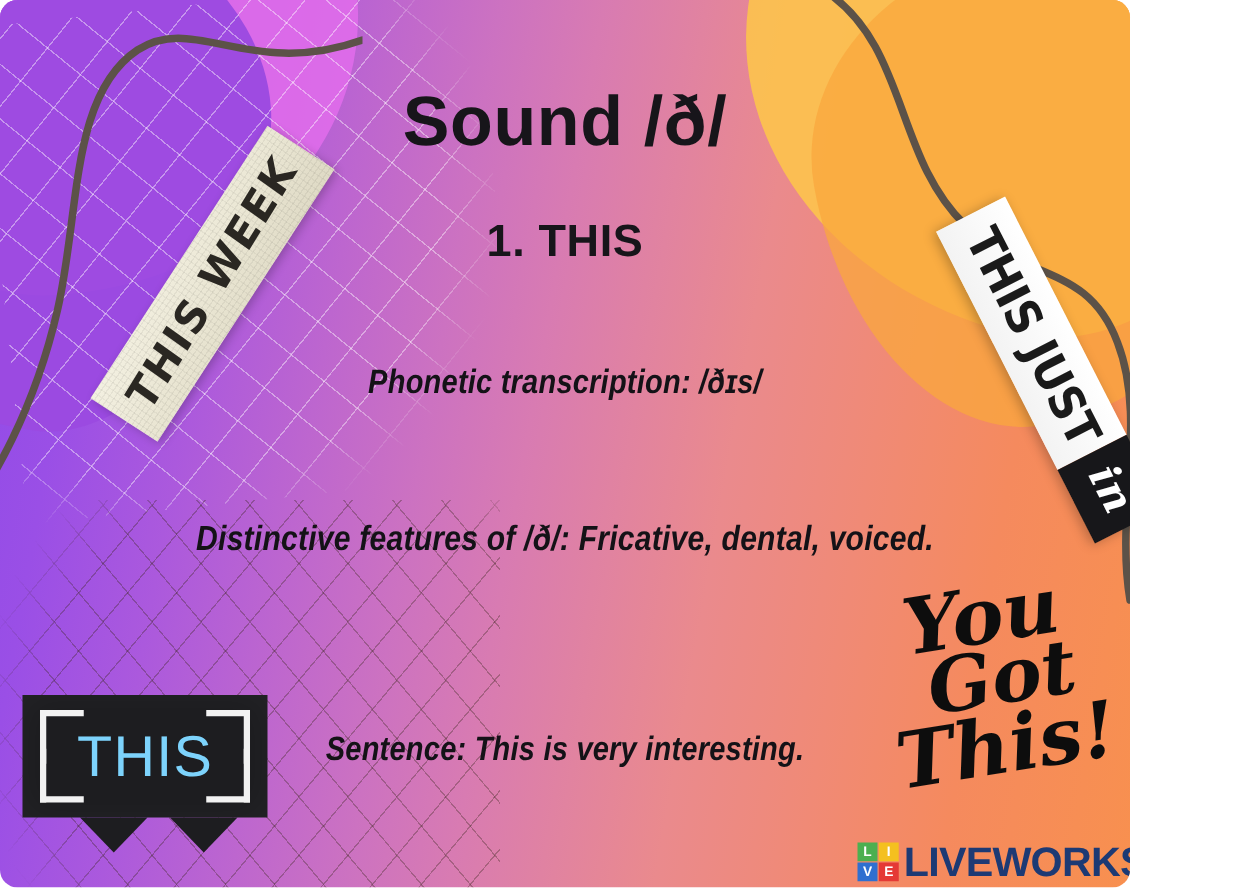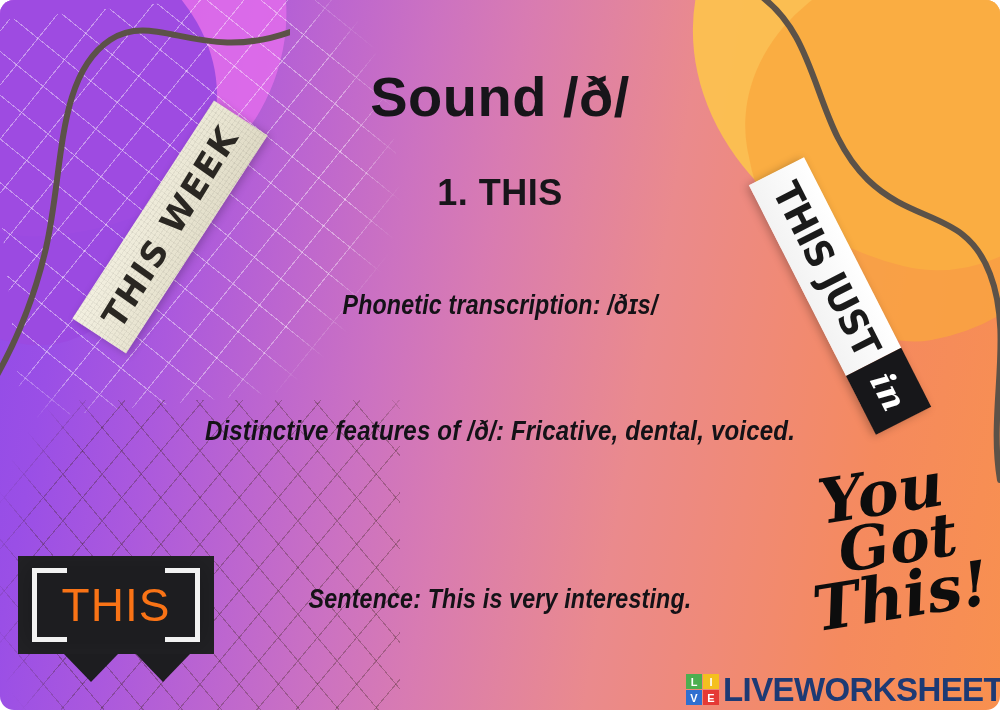--- a/index.html
+++ b/index.html
@@ -11,21 +11,21 @@
   body {
     width: 1000px;
     height: 710px;
     font-family: "Liberation Sans", sans-serif;
     overflow: hidden;
   }
 
   
   #slide {
     position: relative;
-    width: 1000px;
+    width: 904px;
     height: 710px;
     border-radius: 14px;
     overflow: hidden;
     background: linear-gradient(100deg,
                 #8f4ae8 0%,
                 #9a4fe6 10%,
                 #ab59dd 20%,
                 #bd66cf 30%,
                 #cc72c1 39%,
                 #d87bb2 47%,
@@ -205,21 +205,21 @@
     width: 30px; height: 38px;
     border: 5px solid #f2f2f2;
   }
   #badge-this .bracket.tl { left: 14px; top: 12px; border-right: 0; border-bottom: 0; }
   #badge-this .bracket.tr { right: 14px; top: 12px; border-left: 0; border-bottom: 0; }
   #badge-this .bracket.bl { left: 14px; bottom: 12px; border-right: 0; border-top: 0; }
   #badge-this .bracket.br { right: 14px; bottom: 12px; border-left: 0; border-top: 0; }
   #badge-this .txt {
     position: absolute; inset: 0;
     display: flex; align-items: center; justify-content: center;
-    color: #f97316;
+    color: #7dd3fc;
     font-size: 46px;
     font-weight: 400;
     letter-spacing: 1px;
     font-family: "Liberation Sans", sans-serif;
   }
   #badge-this-arrows {
     position: relative; height: 30px;
     display: flex; gap: 18px; padding-left: 46px;
   }
   #badge-this-arrows .tri {

